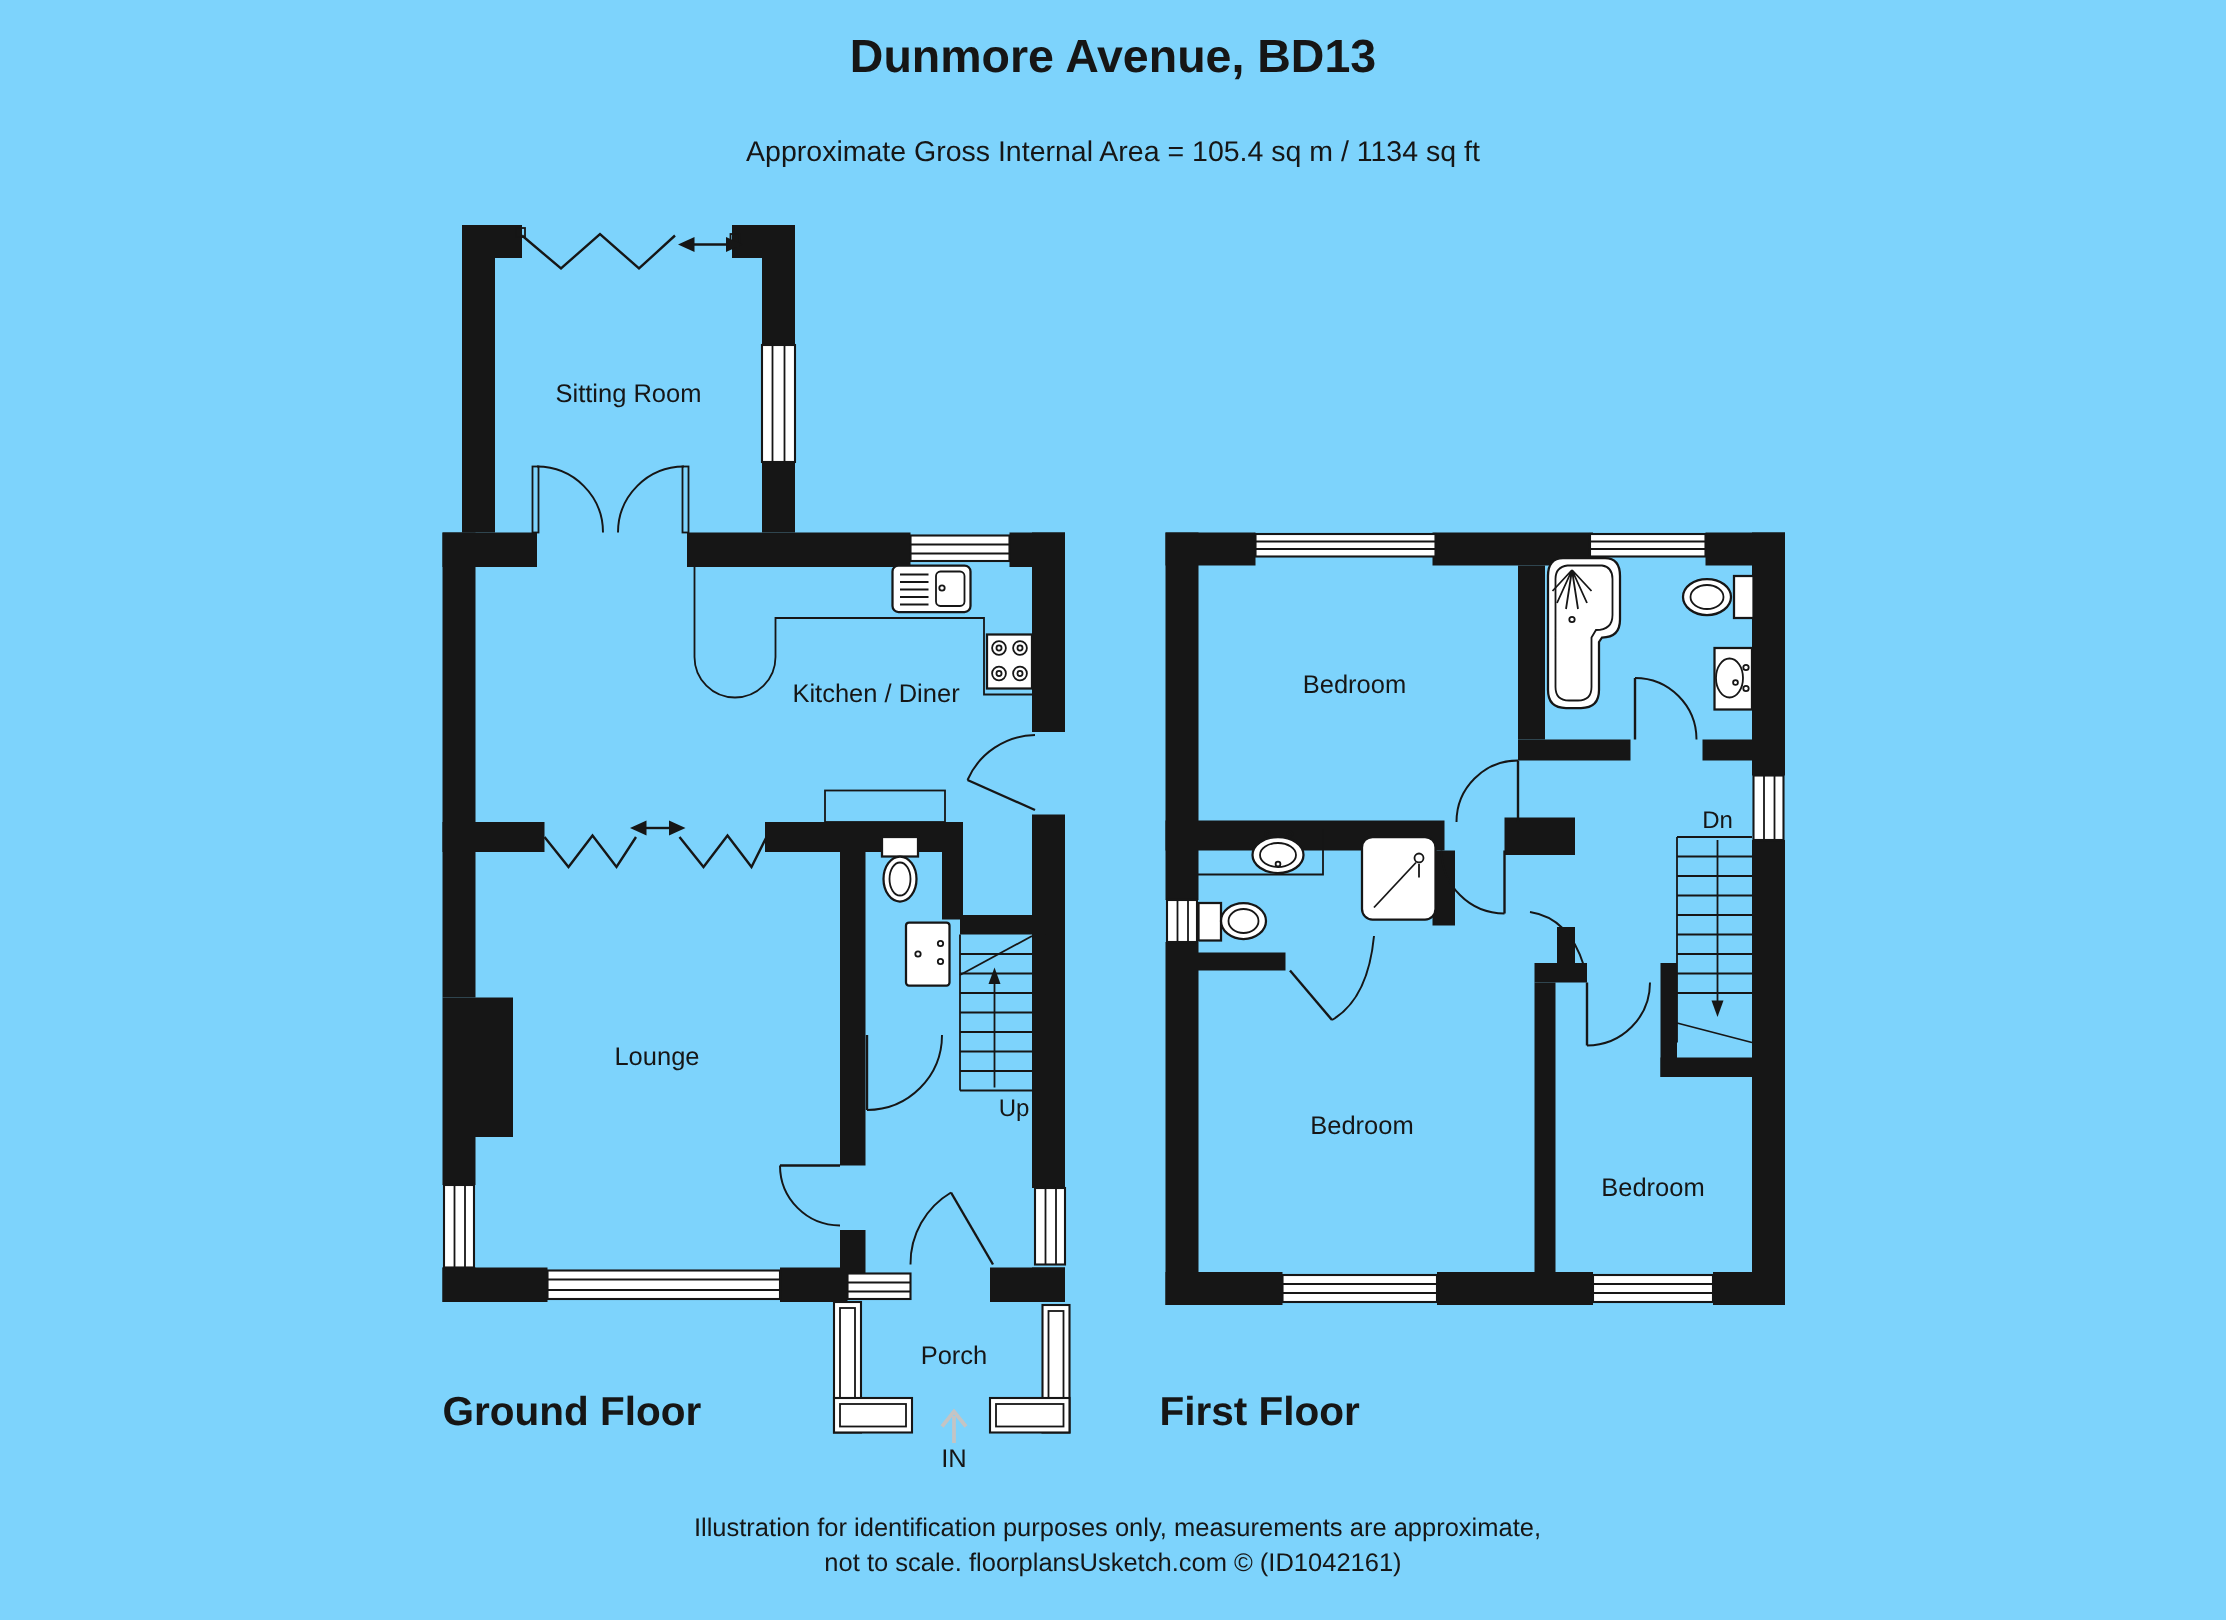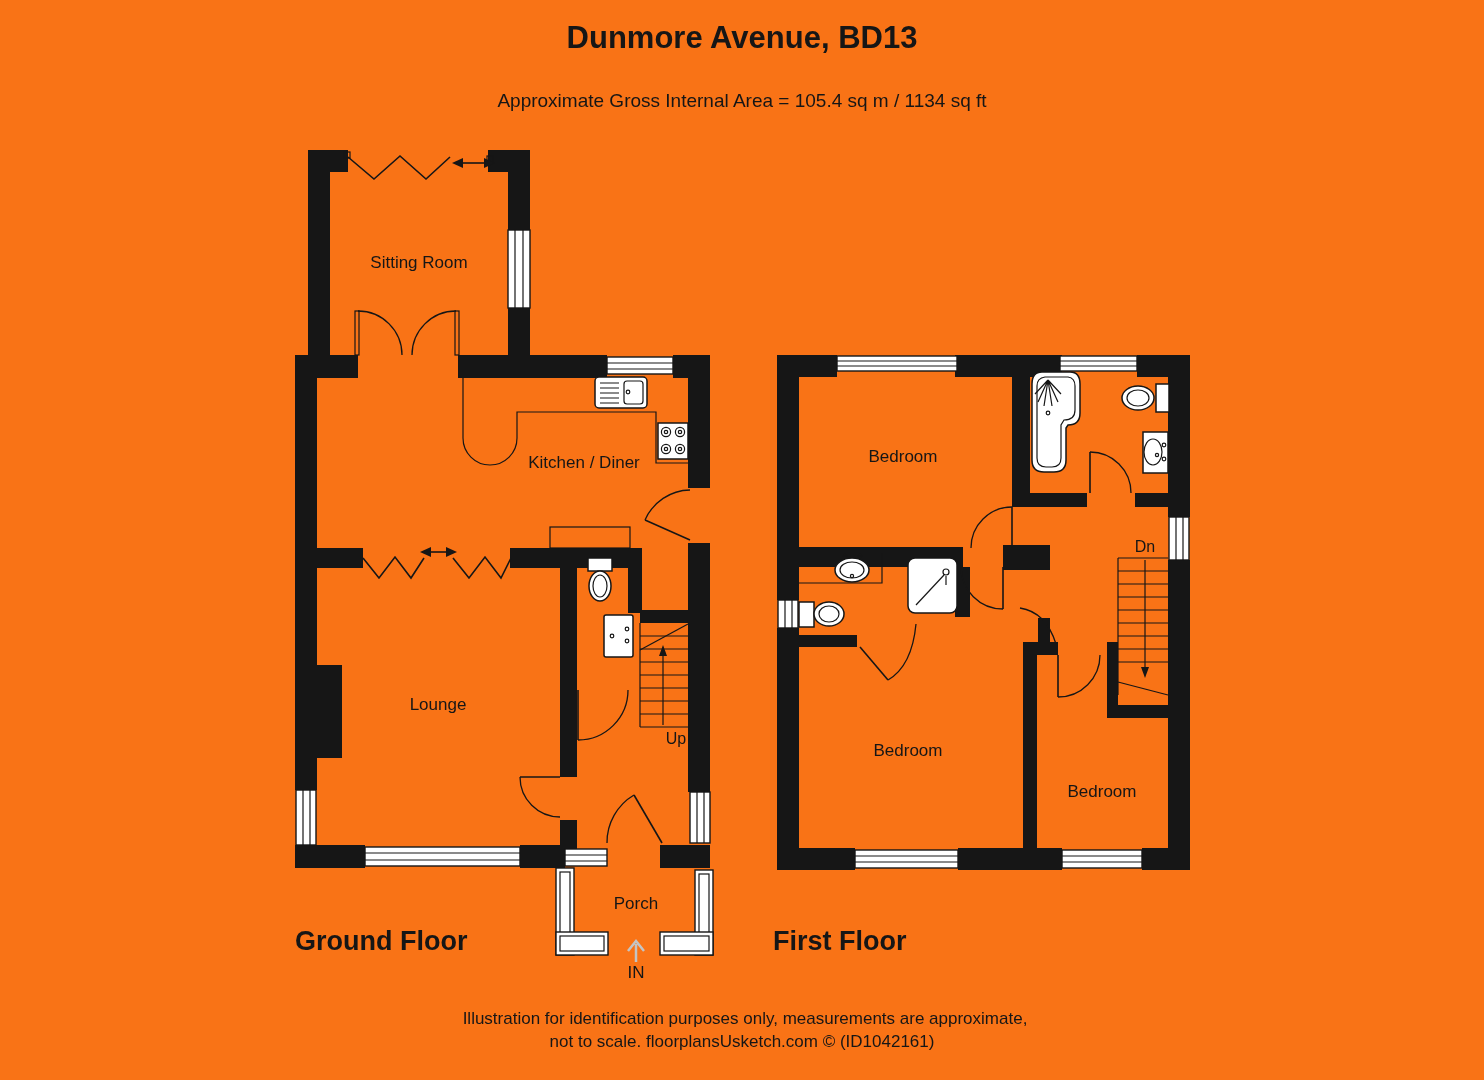--- a/index.html
+++ b/index.html
@@ -1,16 +1,16 @@
 <!DOCTYPE html>
 <html><head>
 <meta charset="utf-8">
 <style>
   html,body{margin:0;padding:0;background:#ffffff;}
-  .page{position:relative;width:1484px;height:1080px;background:#f97316;overflow:hidden;}
+  .page{position:relative;width:1484px;height:1080px;background:#7dd3fc;overflow:hidden;}
   svg{display:block;}
   text{font-family:"Liberation Sans","DejaVu Sans",sans-serif;fill:#161616;}
   .title{font-size:31px;font-weight:bold;}
   .subtitle{font-size:19px;}
   .floorname{font-size:27px;font-weight:bold;}
   .roomlabel{font-size:17px;}
   .small-label{font-size:16px;}
   .footer{font-size:17px;}
   .walls{fill:#161616;stroke:none;}
   .thin{fill:none;stroke:#161616;stroke-width:1.6;}

